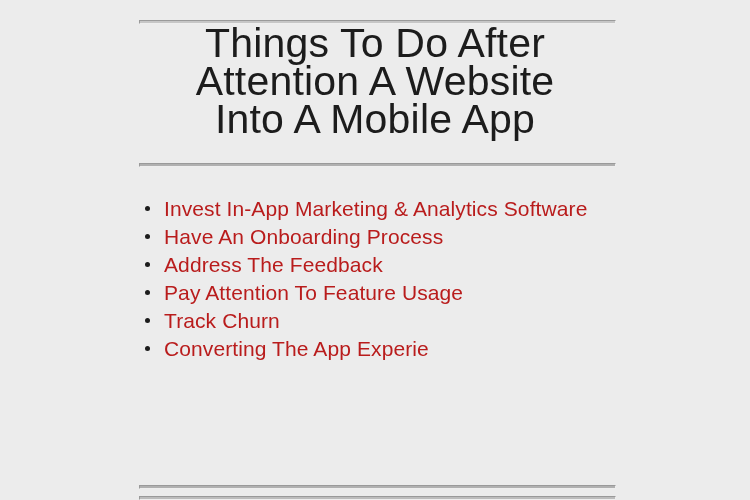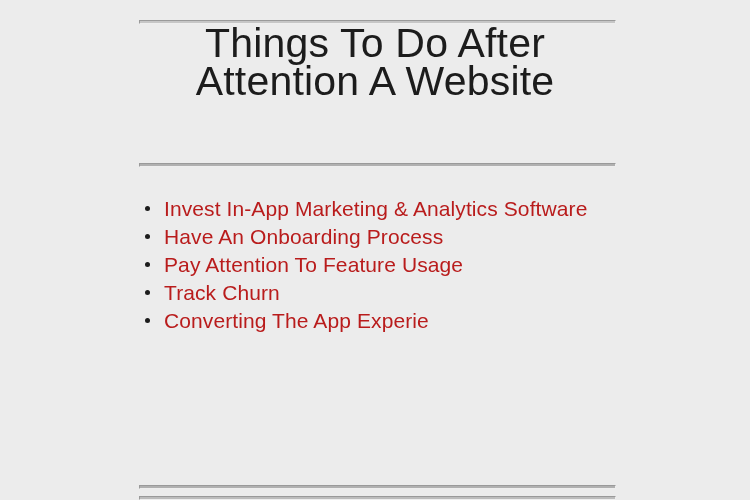--- a/index.html
+++ b/index.html
@@ -92,33 +92,38 @@
 </head>
 <body>
 
 <div class="poster">
 
   <hr class="rule rule-top">
 
   <div class="title-block">
     <div class="title-line">Things To Do After</div>
     <div class="title-line">Attention A Website</div>
+    <div class="title-line">Into A Mobile App</div>
   </div>
 
   <hr class="rule rule-title">
 
   <div class="list-block">
     <ul class="list">
       <li class="list-item">
         <span class="bullet"></span>
         <span class="item-text">Invest In-App Marketing &amp; Analytics Software</span>
       </li>
       <li class="list-item">
         <span class="bullet"></span>
         <span class="item-text">Have An Onboarding Process</span>
+      </li>
+      <li class="list-item">
+        <span class="bullet"></span>
+        <span class="item-text">Address The Feedback</span>
       </li>
       <li class="list-item">
         <span class="bullet"></span>
         <span class="item-text">Pay Attention To Feature Usage</span>
       </li>
       <li class="list-item">
         <span class="bullet"></span>
         <span class="item-text">Track Churn</span>
       </li>
       <li class="list-item">

